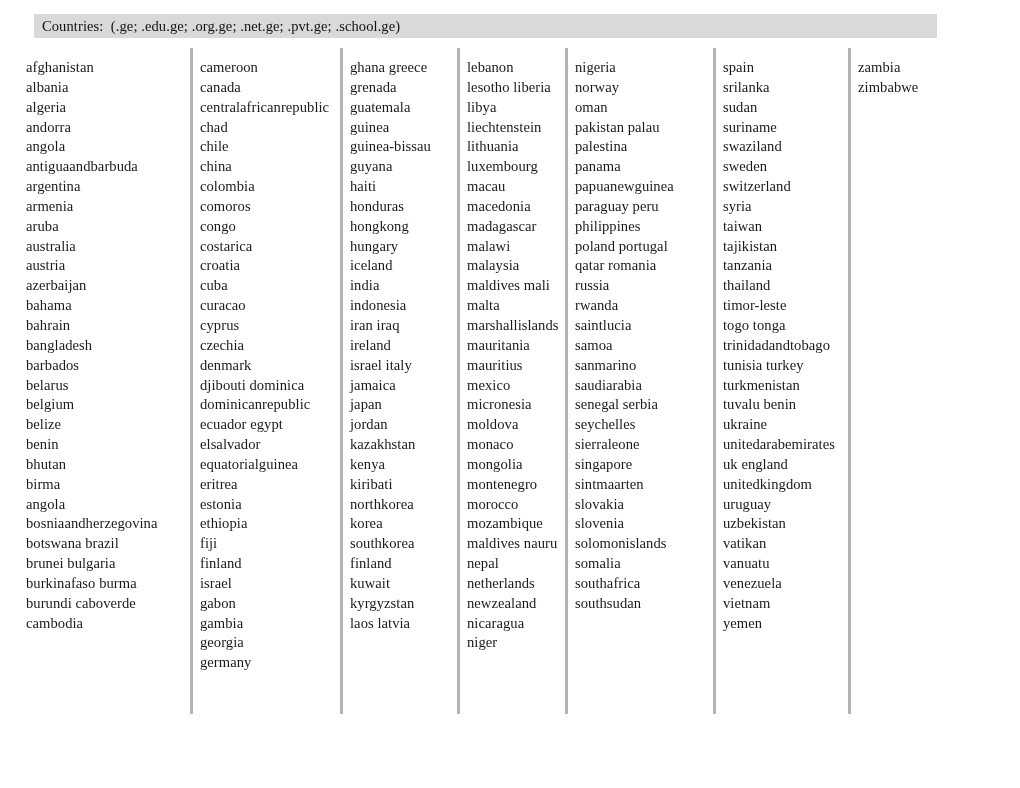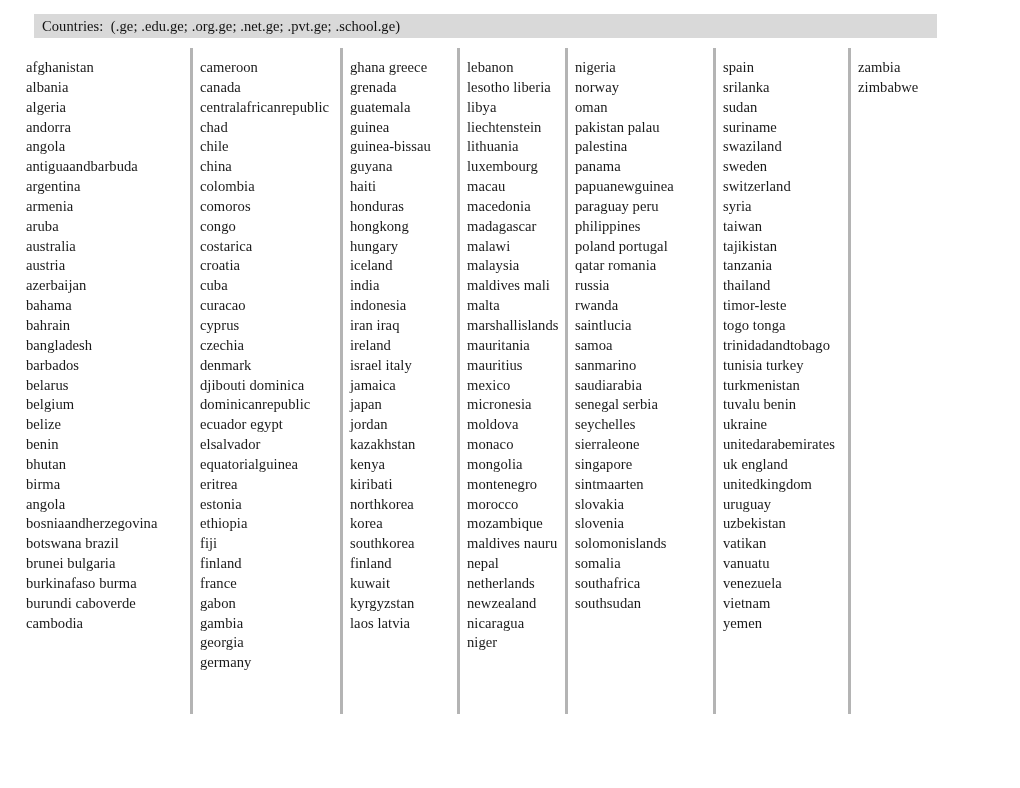--- a/index.html
+++ b/index.html
@@ -142,21 +142,21 @@
           <div class="country">djibouti dominica</div>
           <div class="country">dominicanrepublic</div>
           <div class="country">ecuador egypt</div>
           <div class="country">elsalvador</div>
           <div class="country">equatorialguinea</div>
           <div class="country">eritrea</div>
           <div class="country">estonia</div>
           <div class="country">ethiopia</div>
           <div class="country">fiji</div>
           <div class="country">finland</div>
-          <div class="country">france</div>
+          <div class="country">israel</div>
           <div class="country">gabon</div>
           <div class="country">gambia</div>
           <div class="country">georgia</div>
           <div class="country">germany</div>
         </div>
     </div>
     <div class="col with-rule" id="col-2" style="border-left-color: rgb(180, 180, 180);">
       <div class="col-inner">
           <div class="country">ghana greece</div>
           <div class="country">grenada</div>

